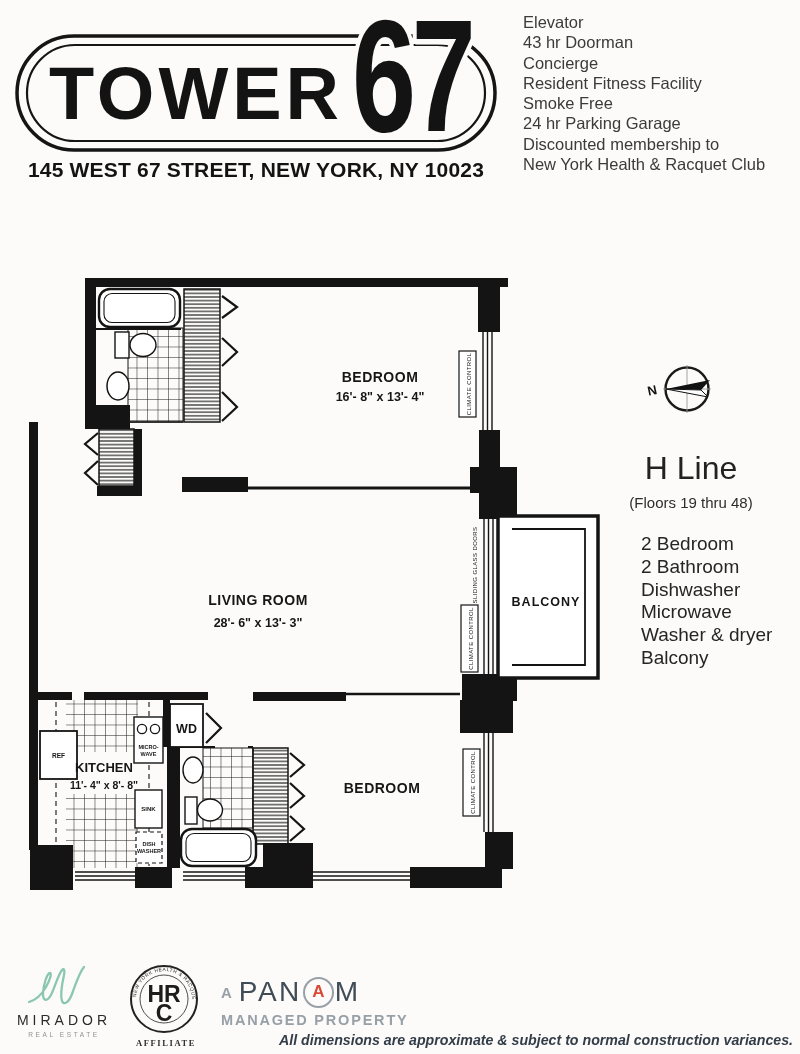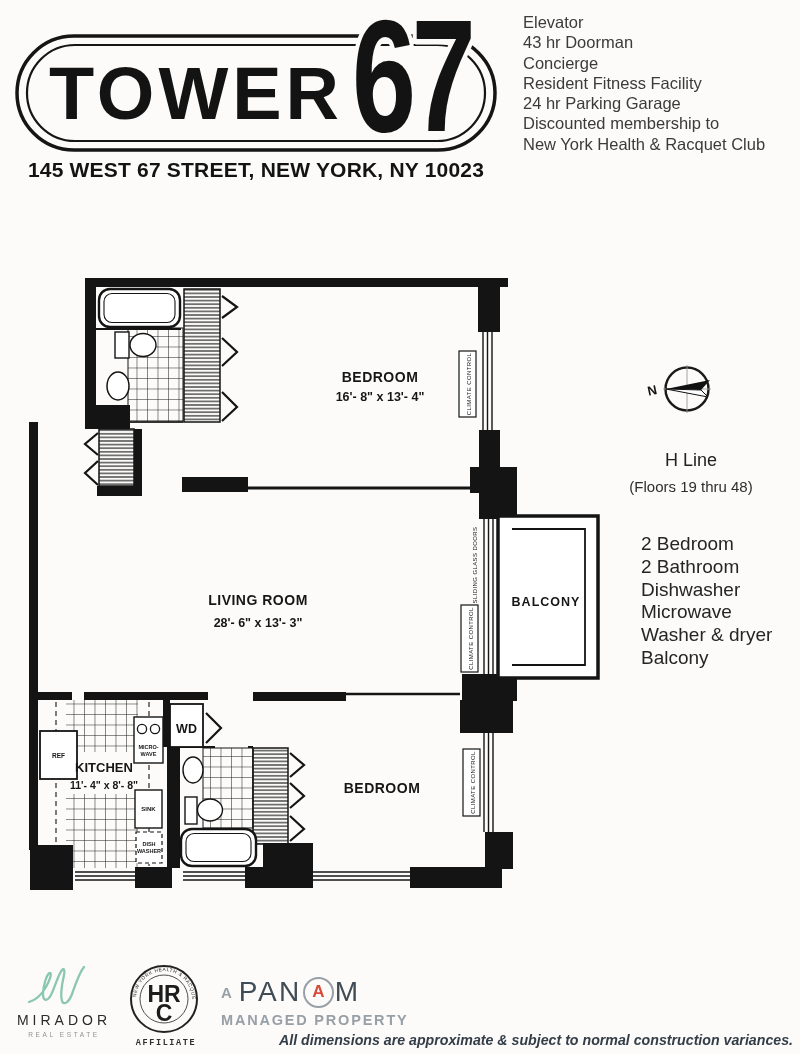--- a/index.html
+++ b/index.html
@@ -6,31 +6,31 @@
   #page{position:relative;width:800px;height:1054px;background:#fcfbfa;overflow:hidden;
         font-family:"Liberation Sans",sans-serif;color:#1a1a1a;margin:0 auto;}
   .abs{position:absolute;}
   
   #address{left:0;top:158px;width:512px;text-align:center;font-size:21px;font-weight:bold;
            letter-spacing:.2px;color:#131313;}
   
   #amenities{left:523px;top:12px;font-size:16.5px;line-height:20.3px;color:#3b3b3b;}
   
   #hline{left:616px;top:450px;width:150px;text-align:center;color:#222;}
-  #hline .big{font-size:18px;}
+  #hline .big{font-size:32px;}
   #hline .small{font-size:15px;margin-top:7px;color:#2d2d2d;}
   #features{left:641px;top:533px;font-size:19px;line-height:22.8px;color:#252525;}
   
   #mirador-name{left:16px;top:1012px;width:96px;text-align:center;font-size:14px;
                 letter-spacing:4px;color:#2a2a2a;font-weight:500;}
   #mirador-tag{left:16px;top:1031px;width:96px;text-align:center;font-size:6.5px;
                letter-spacing:2.6px;color:#909090;}
   #hrc-affiliate{left:126px;top:1038px;width:80px;text-align:center;font-size:8.5px;
                  letter-spacing:1.6px;color:#2f2f2f;font-weight:600;
-                 font-family:Liberation Mono, monospace;}
+                 font-family:Liberation Serif, serif;}
   #panam{left:221px;top:976px;}
   #panam .row{display:flex;align-items:center;}
   #panam .pfx{font-size:15px;color:#98a0a7;font-weight:600;margin-right:7px;}
   #panam .word{font-size:28px;color:#3f4b55;letter-spacing:2.5px;font-weight:500;}
   #panam .cir{width:27px;height:27px;border:2.5px solid #98a0a7;border-radius:50%;
               display:flex;align-items:center;justify-content:center;margin:0 1px;}
   #panam .reda{font-size:17px;font-weight:700;color:#d84b38;}
   #panam .sub{font-size:14.5px;letter-spacing:1.8px;color:#98a0a7;margin-top:4px;font-weight:700;}
   #disclaimer{right:7px;top:1032px;font-size:14.2px;font-weight:600;color:#333d48;font-style:italic;}
   svg text{font-family:"Liberation Sans",sans-serif;}
@@ -46,20 +46,21 @@
     <text x="196" y="119" text-anchor="middle" font-family="DejaVu Serif,serif" font-weight="bold" font-size="74" letter-spacing="4" fill="#131313">TOWER</text>
     <text transform="translate(352,131) scale(0.72,1)" font-family="DejaVu Serif,serif" font-weight="bold" font-size="160" letter-spacing="-6" fill="#131313" stroke="#fcfbfa" stroke-width="11" stroke-linejoin="round" paint-order="stroke">67</text>
   </svg>
   <div class="abs" id="address">145 WEST 67 STREET, NEW YORK, NY 10023</div>
 
   <div class="abs" id="amenities">
     <div>Elevator</div>
     <div>43 hr Doorman</div>
     <div>Concierge</div>
     <div>Resident Fitness Facility</div>
+    <div>Smoke Free</div>
     <div>24 hr Parking Garage</div>
     <div>Discounted membership to</div>
     <div>New York Health &amp; Racquet Club</div>
   </div>
 
   <div class="abs" id="hline">
     <div class="big">H Line</div>
     <div class="small">(Floors 19 thru 48)</div>
   </div>
   <div class="abs" id="features">

